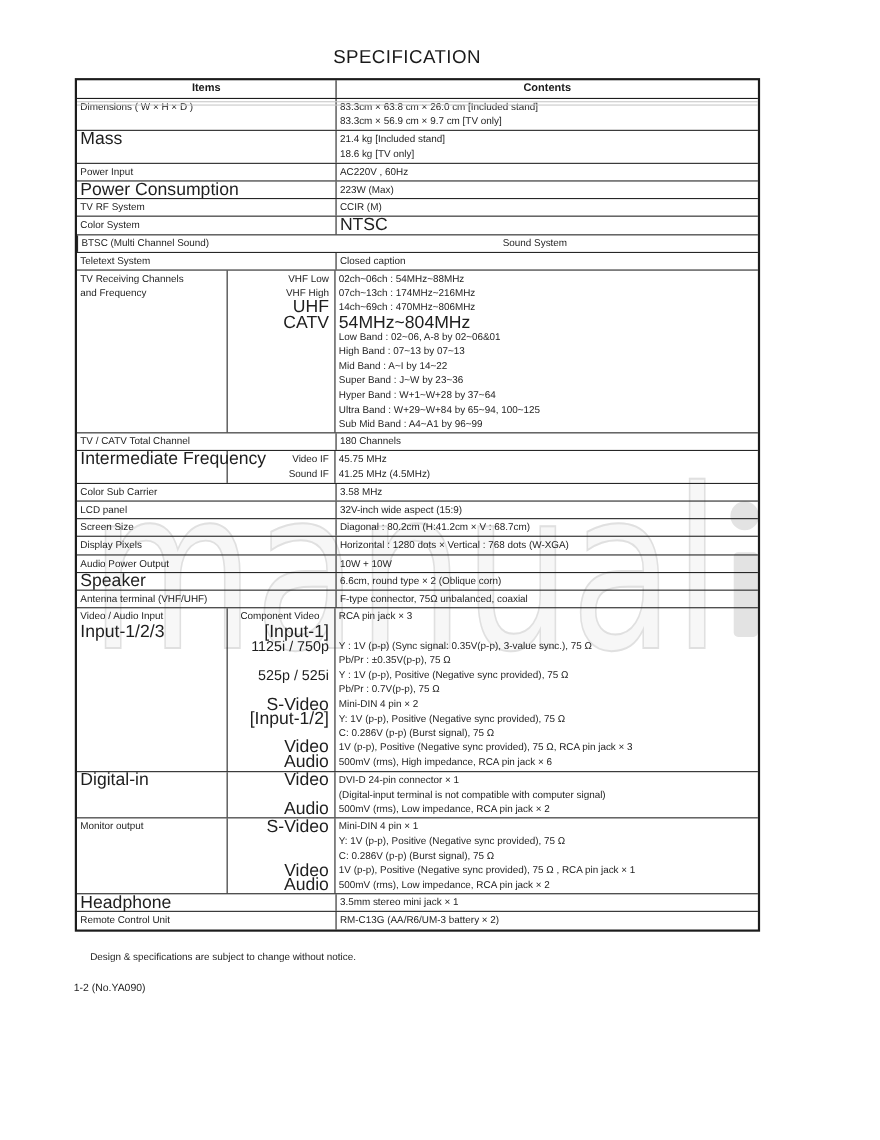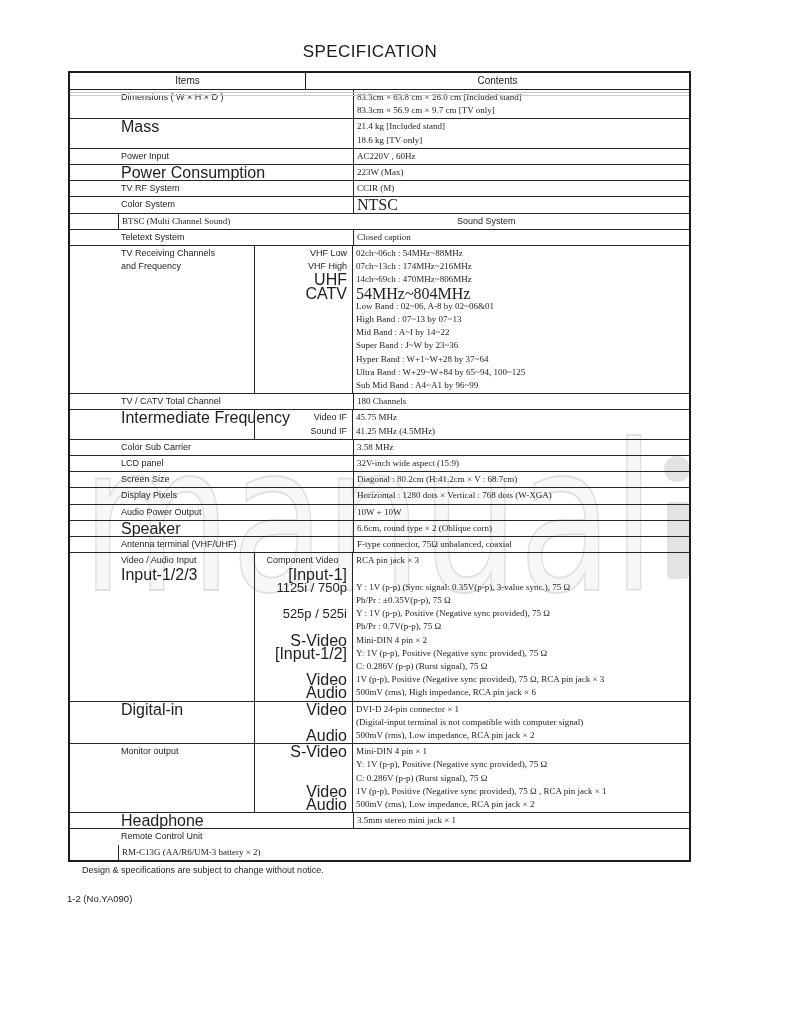--- a/index.html
+++ b/index.html
@@ -23,31 +23,31 @@
   
   .title { position:absolute; left:0; top:42px; width:740px; text-align:center;
     font-size:17px; font-weight:normal; letter-spacing:0.4px; z-index:2; color:#1a1a1a; }
   .footnote { position:absolute; left:82px; top:865px; font-size:9px; z-index:2; }
   .page-number { position:absolute; left:67px; top:893px; font-size:9.5px; z-index:2; }
   
   .spec-table {
     position:absolute; left:68px; top:71px; width:623px;
     border:2px solid #1c1c1c; z-index:2; background:transparent;
   }
-  .thead { display:flex; border-bottom:1px solid #1c1c1c; height:17px; }
+  .thead { display:flex; border-bottom:1px solid #1c1c1c; height:17px;font-weight:bold; }
   .th { font-size:10px; text-align:center; padding-top:2px; color:#1a1a1a; }
   .th-items { width:235px; }
   .th-contents { flex:1; border-left:1px solid #1c1c1c; }
-  .row { display:flex; border-bottom:1px solid #262626;padding-left:48px; }
-  .row:last-child { border-bottom:none;flex-direction:column; }
+  .row { display:flex; border-bottom:1px solid #262626; }
+  .row:last-child { border-bottom:none; }
   .cell { padding:1px 4px 1px 3px; }
   .ci { width:235px; }
   .ci.narrow { width:136px; }
   .cs { width:98px; border-left:1px solid #262626; padding:1px 0; }
-  .cc { flex:1; border-left:1px solid #262626;font-family:Liberation Serif, serif; }
+  .cc { flex:1; border-left:1px solid #262626; }
   .line { line-height:13.2px; white-space:nowrap; }
   .sm { font-size:9px; }
   .md { font-size:13px; }
   .lg { font-size:16px; }
   .cs .line { text-align:right; padding-right:5px; }
   .cs .line.center { text-align:center; padding-right:2px; }
   
   .scan-line { position:absolute; left:70px; width:619px; height:1px;
     background:#c9c9c9; z-index:3; }
   .scan-line-1 { top:92px; }

